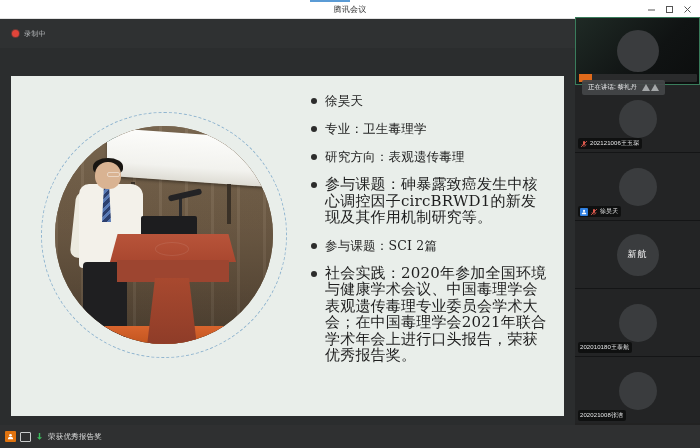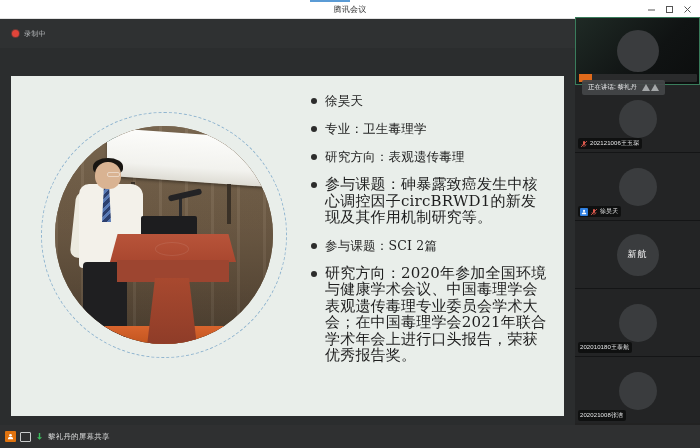--- a/index.html
+++ b/index.html
@@ -348,21 +348,21 @@
           <div class="bullet small">
             <span class="bullet-dot"></span>
             <span class="bullet-text">参与课题：砷暴露致癌发生中核心调控因子circBRWD1的新发现及其作用机制研究等。</span>
           </div>
           <div class="bullet">
             <span class="bullet-dot"></span>
             <span class="bullet-text">参与课题：SCI  2篇</span>
           </div>
           <div class="bullet small">
             <span class="bullet-dot"></span>
-            <span class="bullet-text">研究方向：2020年参加全国环境与健康学术会议、中国毒理学会表观遗传毒理专业委员会学术大会；在中国毒理学会2021年联合学术年会上进行口头报告，荣获优秀报告奖。</span>
+            <span class="bullet-text">社会实践：2020年参加全国环境与健康学术会议、中国毒理学会表观遗传毒理专业委员会学术大会；在中国毒理学会2021年联合学术年会上进行口头报告，荣获优秀报告奖。</span>
           </div>
         </div>
 
       </div>
     </div>
   </div>
 
   <div class="rail">
 
     <div class="tile active">
@@ -445,16 +445,16 @@
     </span>
     <span class="bb-icon">
       <span class="bb-mon"></span>
     </span>
     <span class="bb-icon bb-arrow">
       <svg width="9" height="9" viewBox="0 0 9 9">
           <line x1="4.5" y1="1" x2="4.5" y2="6.5" stroke="#3dbd5e" stroke-width="1.4"></line>
           <path d="M2 5.2l2.5 2.6L7 5.2z" fill="#3dbd5e"></path>
         </svg>
     </span>
-    <span class="bb-label">黎礼丹的屏幕共享</span>
+    <span class="bb-label">荣获优秀报告奖</span>
   </div>
 
 </div>
 
 </body></html>

